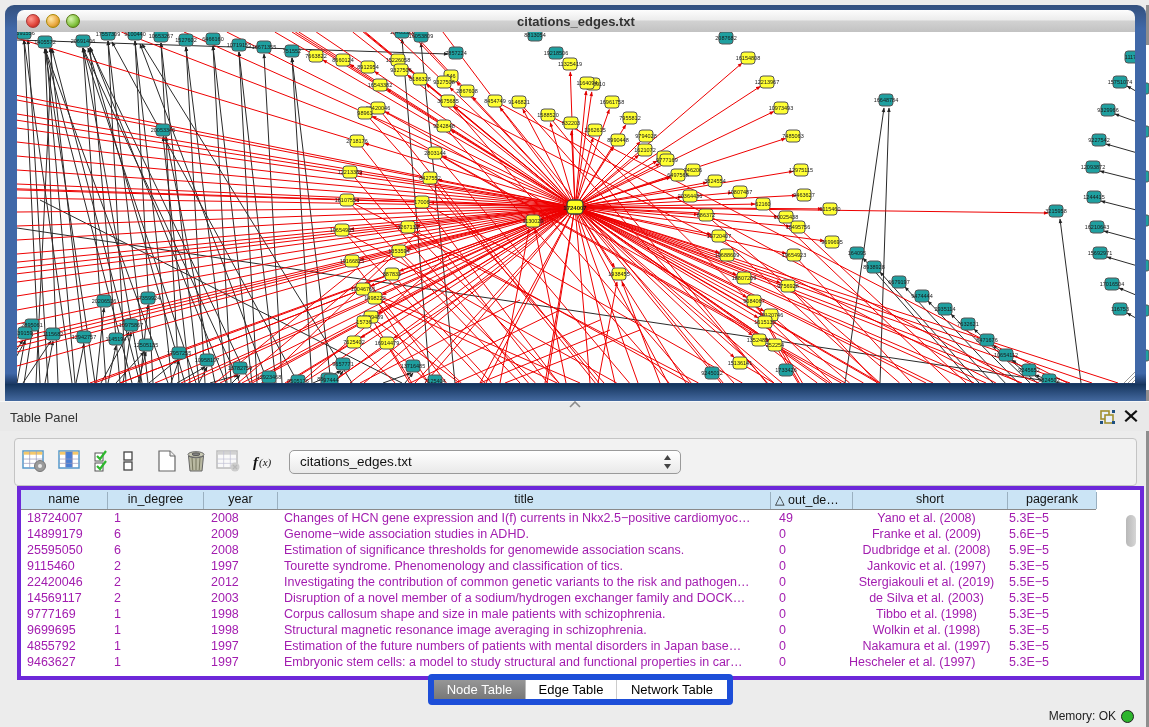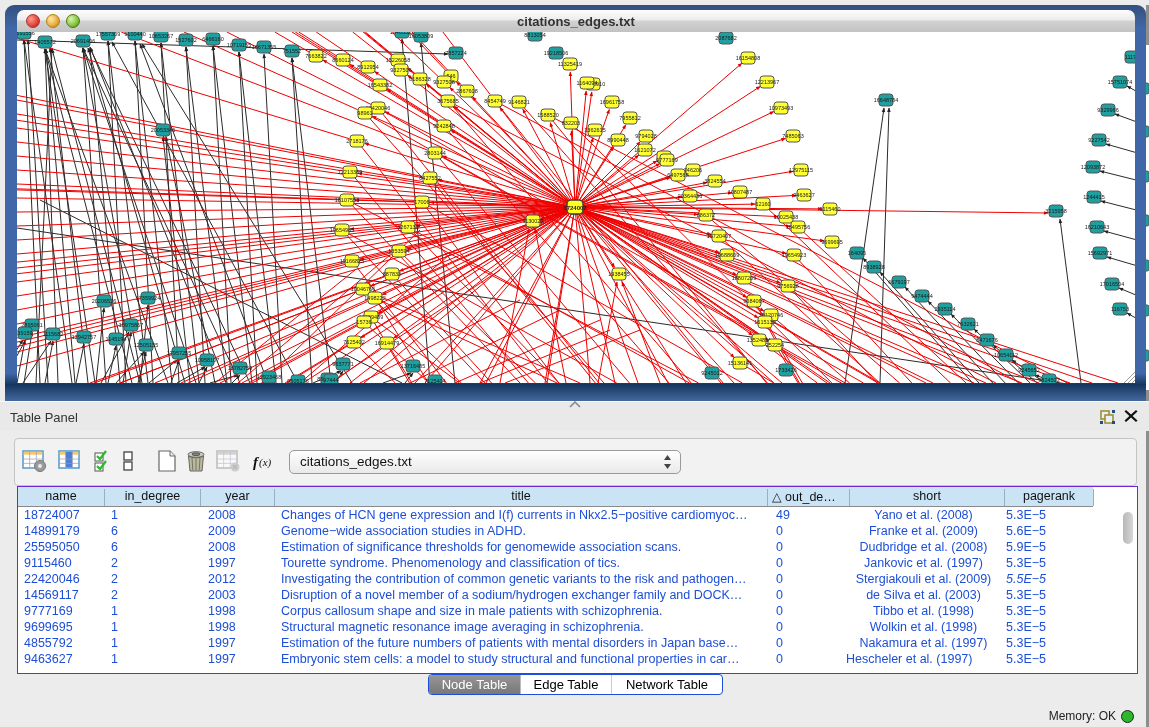--- a/index.html
+++ b/index.html
@@ -15,26 +15,26 @@
 svg text.nl{font-size:5.5px;fill:#1a1a1a;text-anchor:middle;font-family:"Liberation Sans",sans-serif;}
 
 #rstrip{position:absolute;right:0;top:5px;width:3px;height:722px;background:#8e8e8e;}
 #rwin{position:absolute;left:1146px;top:45px;width:3px;height:345px;background:#fff;z-index:2;}
 
 #tp-strip{position:absolute;left:0;top:401px;width:1149px;height:29px;background:#e9e9e9;border-top:1px solid #f7f7f7;}
 #tp-strip .txt{position:absolute;left:10px;top:8px;font-size:13px;color:#333;}
 #toolbar{position:absolute;left:14px;top:438px;width:1121px;height:46px;background:#f2f2f2;border:1px solid #c4c4c4;border-radius:4px;}
 #combo{position:absolute;left:289px;top:450px;width:390px;height:22px;background:linear-gradient(180deg,#ffffff,#e9e9e9);border:1px solid #9a9a9a;border-radius:5px;}
 #combo .txt{position:absolute;left:10px;top:3px;font-size:13.5px;color:#111;}
-#table{position:absolute;left:17px;top:486px;width:1119px;height:186px;background:#fff;border:1px solid #6d28d9;}
+#table{position:absolute;left:17px;top:486px;width:1119px;height:186px;background:#fff;border:4px solid #6d28d9;}
 #thead{position:absolute;left:0;top:0;width:1075px;height:19px;background:#cbe4f5;border-bottom:1px solid #8a8a8a;font-size:12.5px;color:#111;}
 .th{position:absolute;top:2px;text-align:center;border-right:1px solid #9ab0c0;height:17px;}
-.row{position:absolute;left:0;width:1117px;height:16px;font-size:12.5px;color:#1d4ed8;white-space:nowrap;}
+.row{position:absolute;left:0;width:1117px;height:16px;font-size:12.5px;color:#a21caf;white-space:nowrap;}
 .c{position:absolute;top:1px;}
-#tabs{position:absolute;left:428px;top:674px;height:19px;border:1px solid #1d4ed8;border-radius:4px;overflow:hidden;background:#fff;font-size:13px;}
+#tabs{position:absolute;left:428px;top:674px;height:19px;border:6px solid #1d4ed8;border-radius:4px;overflow:hidden;background:#fff;font-size:13px;}
 #tabs .seg{display:inline-block;height:19px;line-height:19px;text-align:center;vertical-align:top;box-sizing:border-box;}
 #mem{position:absolute;right:33px;top:709px;font-size:12px;color:#222;}
 #memdot{position:absolute;right:15px;top:710px;width:11px;height:11px;border-radius:50%;background:#2db52d;border:1.5px solid #222;}
 .scrollthumb{position:absolute;left:1105px;top:25px;width:10px;height:32px;background:linear-gradient(90deg,#b8b8b8,#d6d6d6);border-radius:5px;}
 </style></head>
 <body>
 <div id="rwin"><svg width="3" height="345" viewBox="0 0 3 345">
  <g fill="#1fa0a0" stroke="#555" stroke-width="1">
         <rect x="-4" y="38" width="7" height="11" rx="2"></rect>
         <rect x="-4" y="81" width="7" height="11" rx="2"></rect>
@@ -807,22 +807,22 @@
 <span class="c" style="left:758px;">0</span>
       <span class="c" style="left:828px;width:155px;text-align:center;">Jankovic et al. (1997)</span>
 <span class="c" style="left:988px;">5.3E−5</span>
     </div>
 <div class="row" style="top:84px;">
 <span class="c" style="left:6px;">22420046</span>
       <span class="c" style="left:93px;">2</span>
 <span class="c" style="left:190px;">2012</span>
       <span class="c" style="left:263px;">Investigating the contribution of common genetic variants to the risk and pathogen…</span>
 <span class="c" style="left:758px;">0</span>
-      <span class="c" style="left:828px;width:155px;text-align:center;">Stergiakouli et al. (2009)</span>
-<span class="c" style="left:988px;font-style:italic;">5.5E−5</span>
+      <span class="c" style="left:828px;width:155px;text-align:center;">Stergiakouli et al. (2019)</span>
+<span class="c" style="left:988px;">5.5E−5</span>
     </div>
 <div class="row" style="top:100px;">
 <span class="c" style="left:6px;">14569117</span>
       <span class="c" style="left:93px;">2</span>
 <span class="c" style="left:190px;">2003</span>
       <span class="c" style="left:263px;">Disruption of a novel member of a sodium/hydrogen exchanger family and DOCK…</span>
 <span class="c" style="left:758px;">0</span>
       <span class="c" style="left:828px;width:155px;text-align:center;">de Silva et al. (2003)</span>
 <span class="c" style="left:988px;">5.3E−5</span>
     </div>

